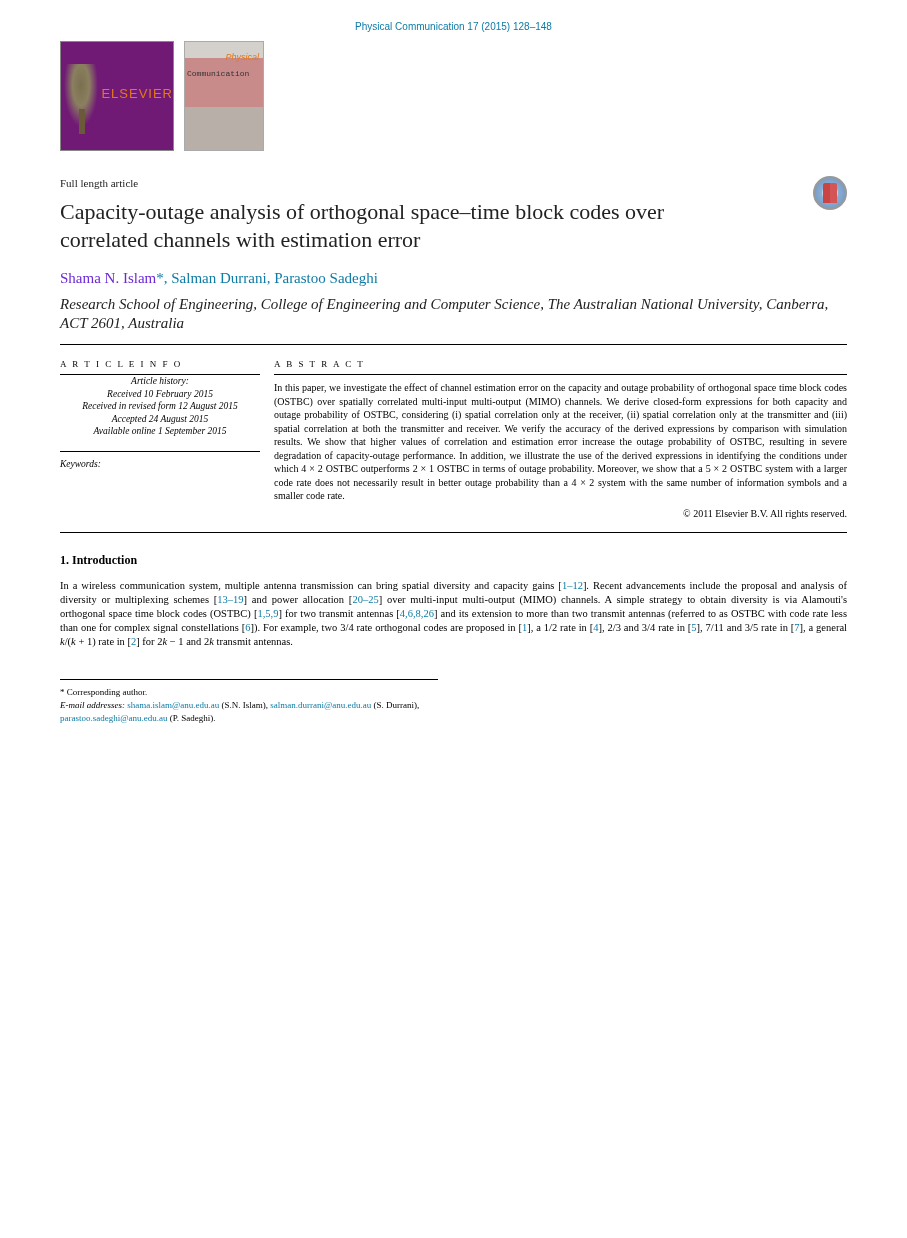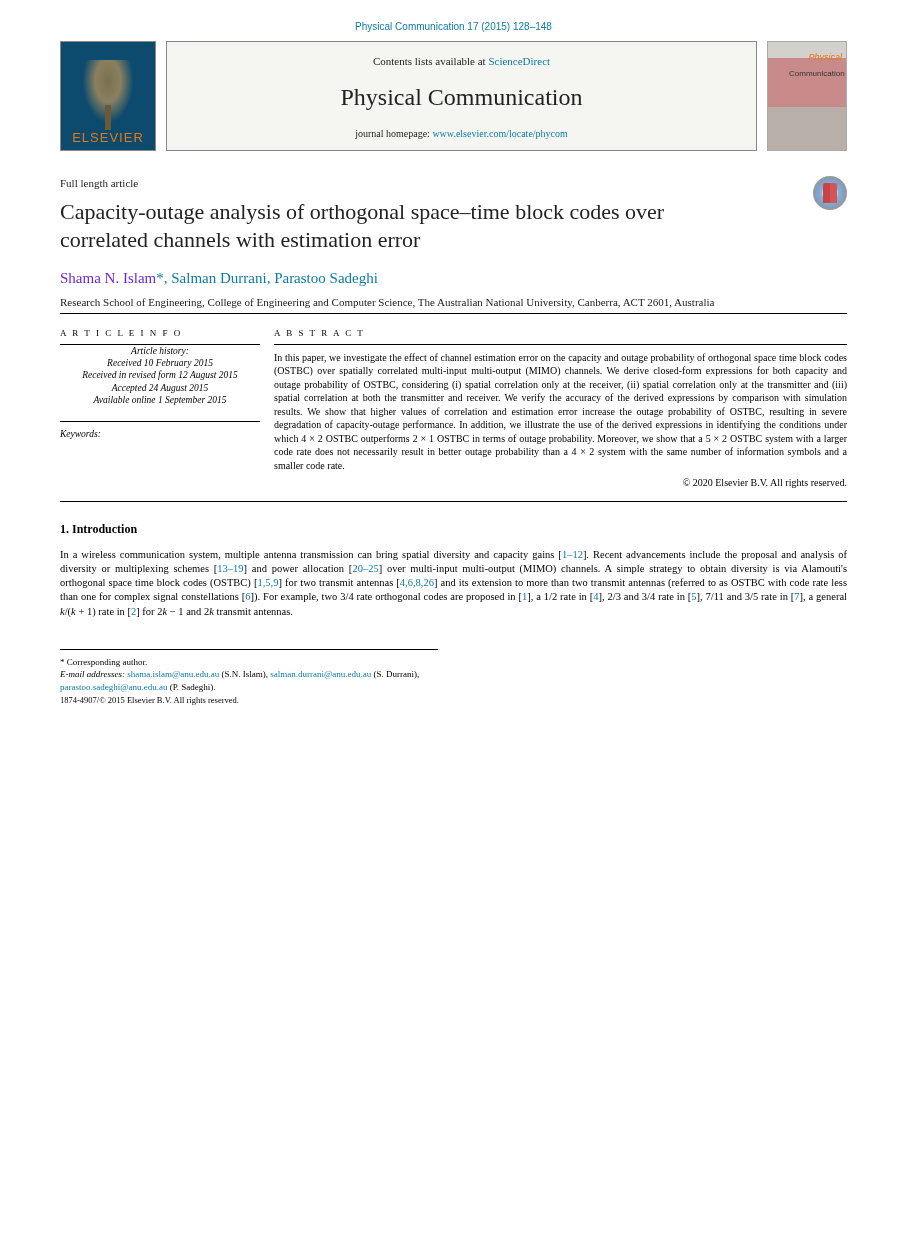--- a/index.html
+++ b/index.html
@@ -22,28 +22,28 @@
       padding: 20px 0 8px 0;
       font-family: Arial, sans-serif;
     }
     .banner {
       display: flex;
       align-items: stretch;
       gap: 10px;
       margin-bottom: 20px;
     }
     .elsevier-logo {
-      width: 96px;
+      width: 114px;
       height: 110px;
       border: 1px solid #888;
       display: flex;
-      flex-direction: column;
+      flex-direction: row;
       align-items: center;
       justify-content: flex-end;
-      background: #0c4a6e;
+      background: #701a75;
       position: relative;
     }
     .elsevier-tree {
       width: 60px;
       height: 70px;
       margin-top: 5px;
       background: radial-gradient(ellipse at 50% 30%, #7a7050 0%, #8a8060 30%, transparent 60%);
       position: relative;
     }
     .elsevier-tree::after {
@@ -107,24 +107,24 @@
       top: 10px;
       right: 4px;
       color: #e67817;
       font-size: 9px;
       font-style: italic;
       font-family: Arial, sans-serif;
     }
     .cover-thumb .ct-title2 {
       position: absolute;
       top: 27px;
-      left: 21px;
+      left: 2px;
       color: #333;
       font-size: 8px;
-      font-family: Liberation Sans, sans-serif;
+      font-family: Liberation Mono, monospace;
     }
     .article-header {
       position: relative;
       margin-top: 25px;
     }
     .full-length {
       font-size: 11px;
       color: #222;
       margin-bottom: 8px;
     }
@@ -160,23 +160,24 @@
     .authors {
       font-size: 15px;
       color: #0d7ba5;
       margin-bottom: 6px;
       font-family: 'Book Antiqua', Palatino, serif;
     }
     .authors .asterisk {
       color: #0d7ba5;
     }
     .affiliation {
-      font-size: 11px;
-      color: #222;
-      margin-bottom: 4px;
+      font-size: 15px;
+      font-style: italic;
+      color: #222;
+      margin-bottom: 10px;
     }
     .divider {
       border: none;
       border-top: 1px solid #000;
       margin: 0;
     }
     .info-row {
       display: flex;
       gap: 14px;
       margin-top: 0;
@@ -281,29 +282,20 @@
 <body>
 
 <div class="page">
 
   <div class="journal-header">Physical Communication 17 (2015) 128–148</div>
 
   <div class="banner">
     <div class="elsevier-logo">
       <div class="elsevier-tree"></div>
       <div class="elsevier-text">ELSEVIER</div>
-    </div>
-    <div class="center-banner">
-      <div class="contents-text">
-        <span>Contents lists available at </span><a href="#">ScienceDirect</a>
-      </div>
-      <div class="journal-title">Physical Communication</div>
-      <div class="homepage-text">
-        <span>journal homepage: </span><a href="#">www.elsevier.com/locate/phycom</a>
-      </div>
     </div>
     <div class="cover-thumb">
       <div class="ct-title1">Physical</div>
       <div class="ct-title2">Communication</div>
     </div>
   </div>
 
   <div class="article-header">
     <div class="crossmark"></div>
     <div class="full-length">Full length article</div>
@@ -325,35 +317,34 @@
 Received in revised form 12 August 2015
 Accepted 24 August 2015
 Available online 1 September 2015</div>
       <hr class="left-divider" style="margin-bottom:6px">
       <div class="keywords-label">Keywords:</div>
     </div>
     <div class="info-right">
       <h4>A B S T R A C T</h4>
       <hr class="divider" style="margin-bottom:6px">
       <div class="abstract-text">In this paper, we investigate the effect of channel estimation error on the capacity and outage probability of orthogonal space time block codes (OSTBC) over spatially correlated multi-input multi-output (MIMO) channels. We derive closed-form expressions for both capacity and outage probability of OSTBC, considering (i) spatial correlation only at the receiver, (ii) spatial correlation only at the transmitter and (iii) spatial correlation at both the transmitter and receiver. We verify the accuracy of the derived expressions by comparison with simulation results. We show that higher values of correlation and estimation error increase the outage probability of OSTBC, resulting in severe degradation of capacity-outage performance. In addition, we illustrate the use of the derived expressions in identifying the conditions under which 4 × 2 OSTBC outperforms 2 × 1 OSTBC in terms of outage probability. Moreover, we show that a 5 × 2 OSTBC system with a larger code rate does not necessarily result in better outage probability than a 4 × 2 system with the same number of information symbols and a smaller code rate.</div>
-      <div class="copyright">© 2020 Elsevier B.V. All rights reserved.</div>
+      <div class="copyright">© 2011 Elsevier B.V. All rights reserved.</div>
     </div>
   </div>
 
   <hr class="divider-thin">
 
   <div class="intro-section">
     <div class="intro-heading">1. Introduction</div>
     <div class="intro-text">
       In a wireless communication system, multiple antenna transmission can bring spatial diversity and capacity gains [<a href="#">1–12</a>]. Recent advancements include the proposal and analysis of diversity or multiplexing schemes [<a href="#">13–19</a>] and power allocation [<a href="#">20–25</a>] over multi-input multi-output (MIMO) channels. A simple strategy to obtain diversity is via Alamouti's orthogonal space time block codes (OSTBC) [<a href="#">1,5,9</a>] for two transmit antennas [<a href="#">4,6,8,26</a>] and its extension to more than two transmit antennas (referred to as OSTBC with code rate less than one for complex signal constellations [<a href="#">6</a>]). For example, two 3/4 rate orthogonal codes are proposed in [<a href="#">1</a>], a 1/2 rate in [<a href="#">4</a>], 2/3 and 3/4 rate in [<a href="#">5</a>], 7/11 and 3/5 rate in [<a href="#">7</a>], a general <i>k</i>/(<i>k</i> + 1) rate in [<a href="#">2</a>] for 2<i>k</i> − 1 and 2<i>k</i> transmit antennas.
     </div>
   </div>
 
   <div class="footnotes">
     <div>* Corresponding author.</div>
     <div>
       <span style="font-style:italic">E-mail addresses: </span><a href="#">shama.islam@anu.edu.au</a><span> (S.N. Islam), </span><a href="#">salman.durrani@anu.edu.au</a><span> (S. Durrani), </span><a href="#">parastoo.sadeghi@anu.edu.au</a><span> (P. Sadeghi).</span>
     </div>
   </div>
 
-  <div class="pub-line">1874-4907/© 2015 Elsevier B.V. All rights reserved.</div>
 
 </div>
 
 </body></html>

